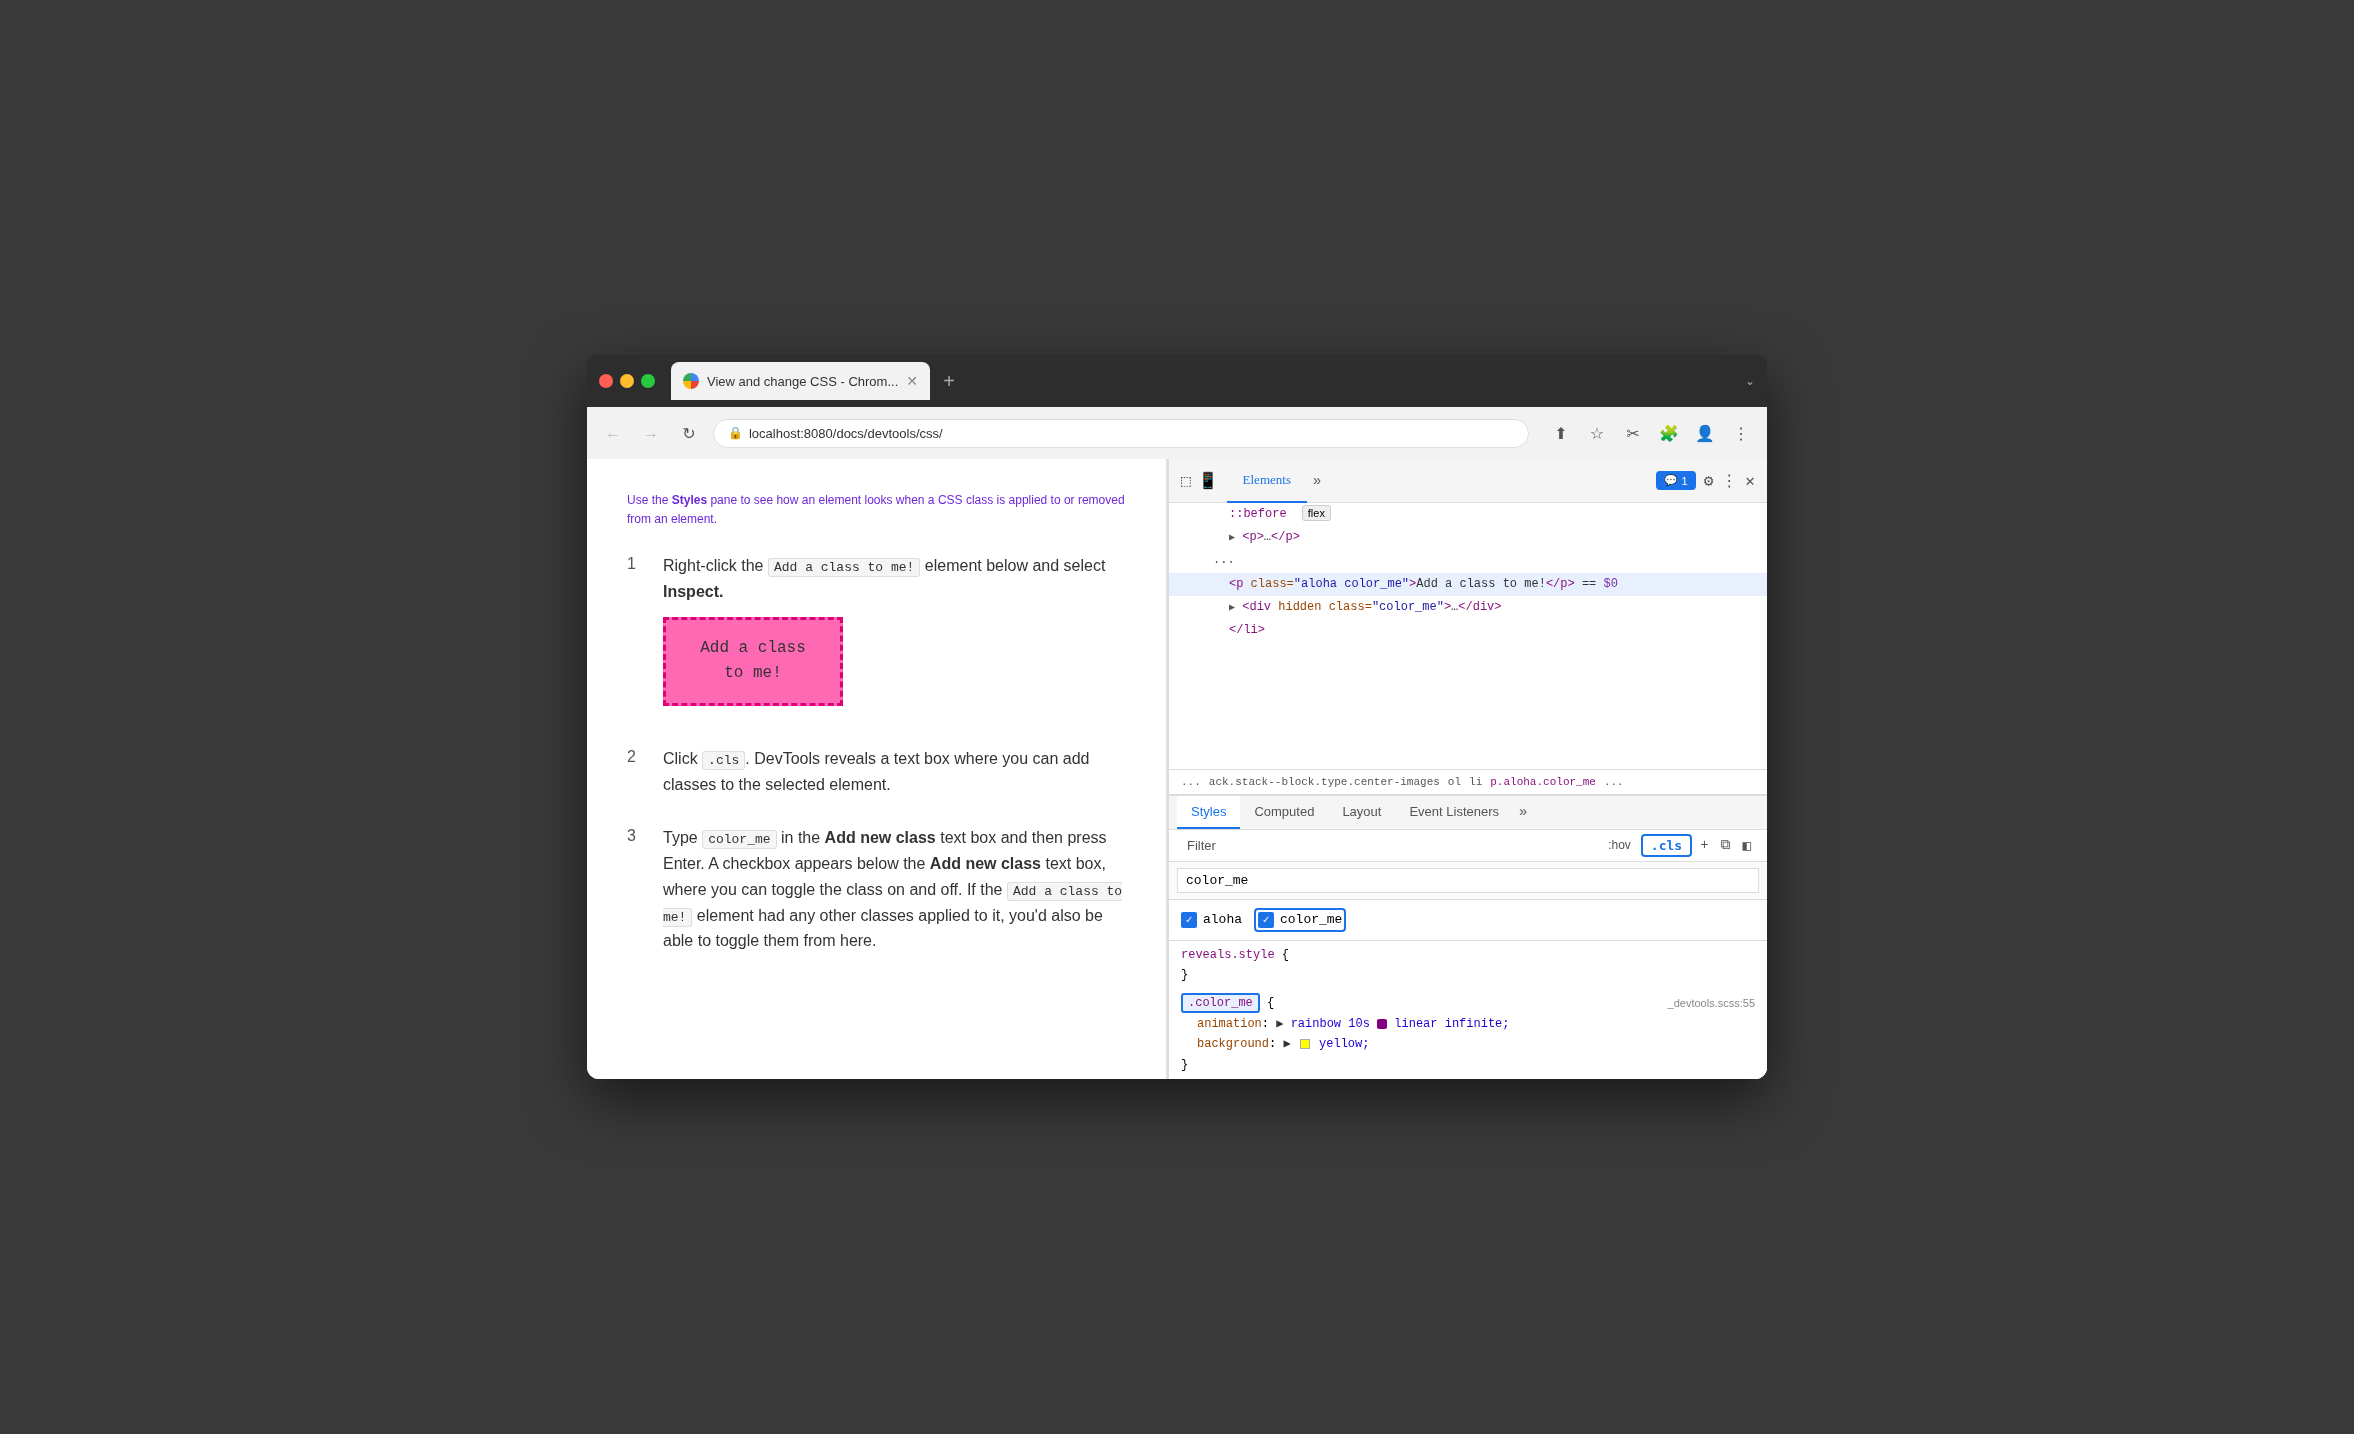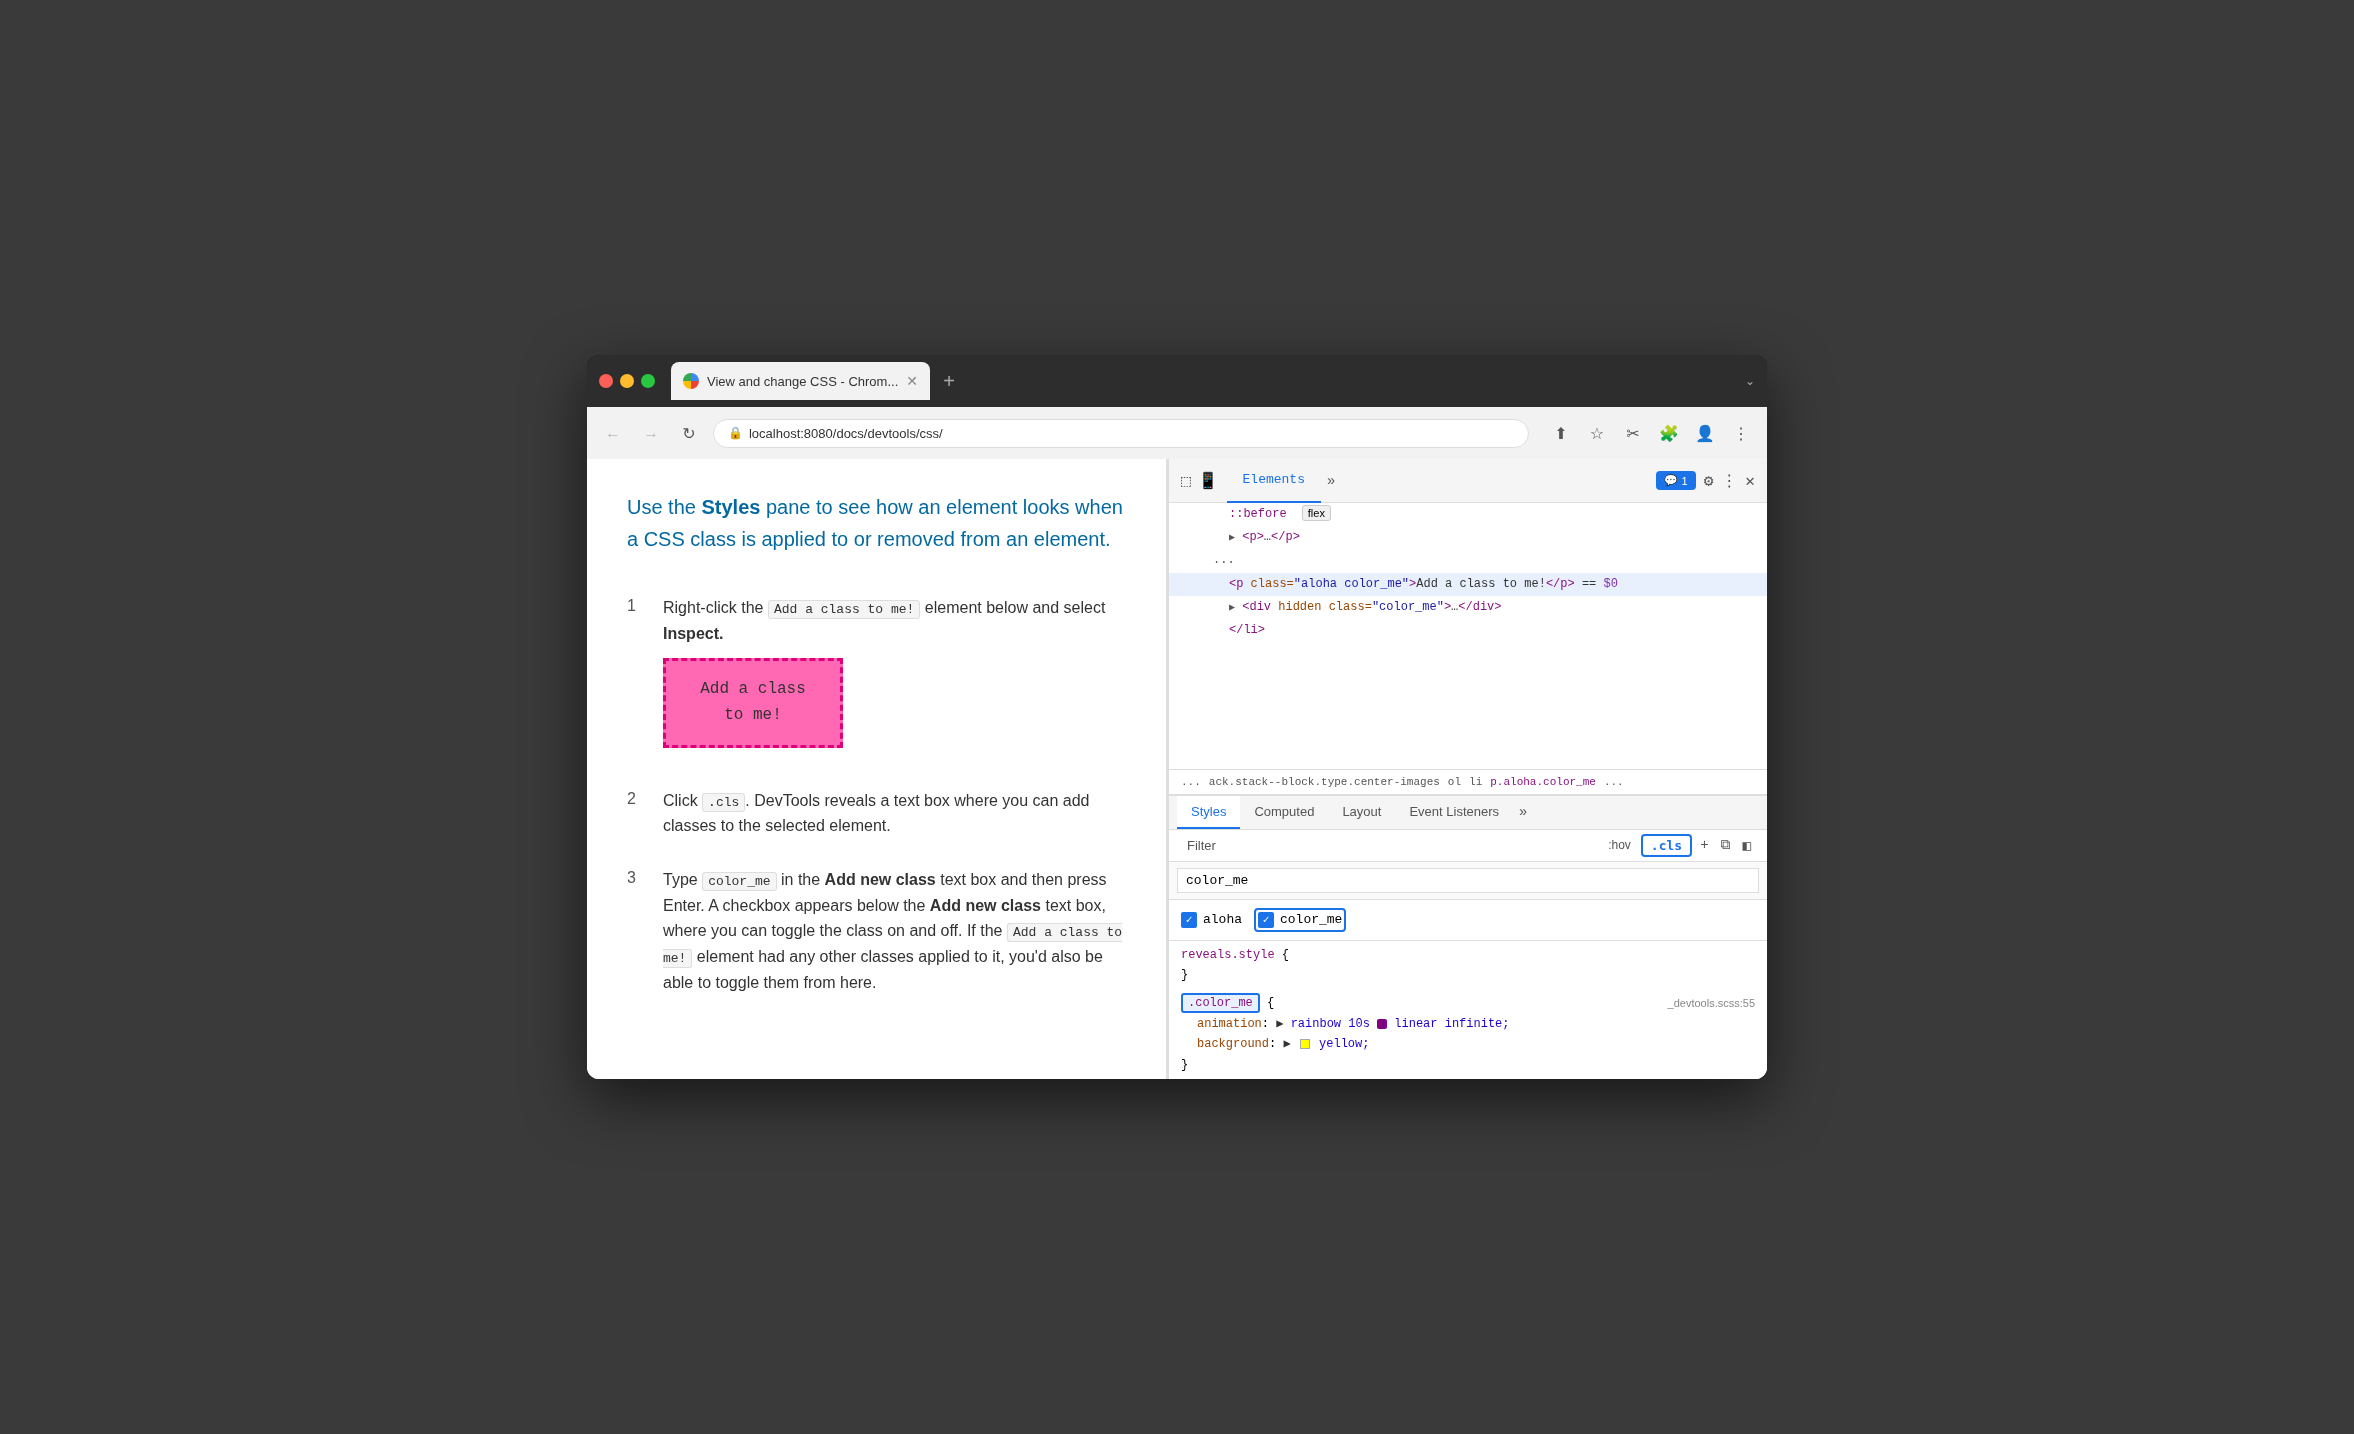--- a/index.html
+++ b/index.html
@@ -175,24 +175,24 @@
     
     .doc-pane {
       flex: 0 0 580px;
       padding: 32px 40px;
       background: white;
       overflow-y: auto;
       border-right: 1px solid #e0e0e0;
     }
 
     .doc-text {
-      font-size: 20px;
-      color: #0369a1;
+      font-size: 12px;
+      color: #6d28d9;
       line-height: 1.6;
-      margin-bottom: 40px;
+      margin-bottom: 24px;
     }
 
     .doc-text strong {
       font-weight: 700;
     }
 
     .step-list {
       list-style: none;
     }
 
@@ -272,21 +272,21 @@
     .devtools-tabs {
       display: flex;
       align-items: center;
       flex: 1;
       gap: 0;
     }
 
     .devtools-tab {
       padding: 10px 16px;
       font-size: 13px;
-      font-family: Liberation Mono, monospace;
+      font-family: Liberation Serif, serif;
       color: #555;
       cursor: pointer;
       border-bottom: 2px solid transparent;
       height: 44px;
       display: flex;
       align-items: center;
     }
 
     .devtools-tab.active {
       color: #1a73e8;

